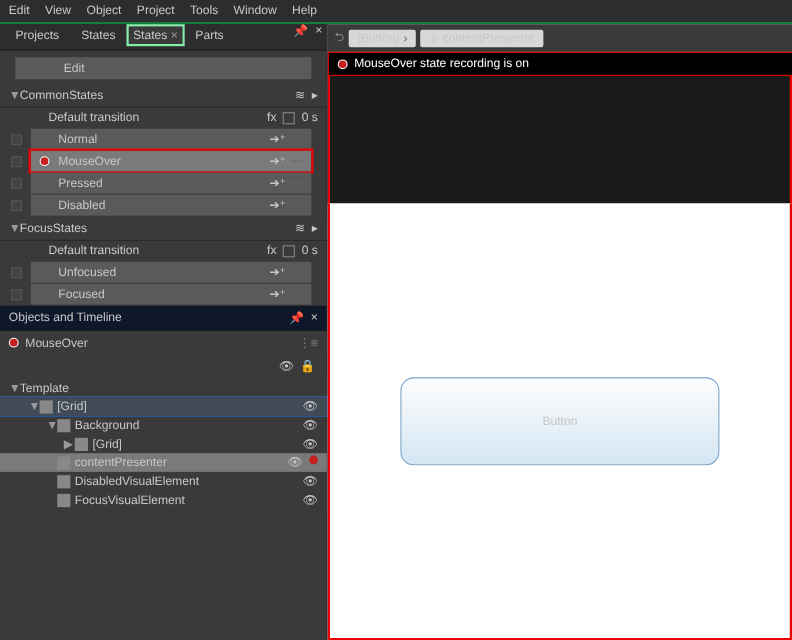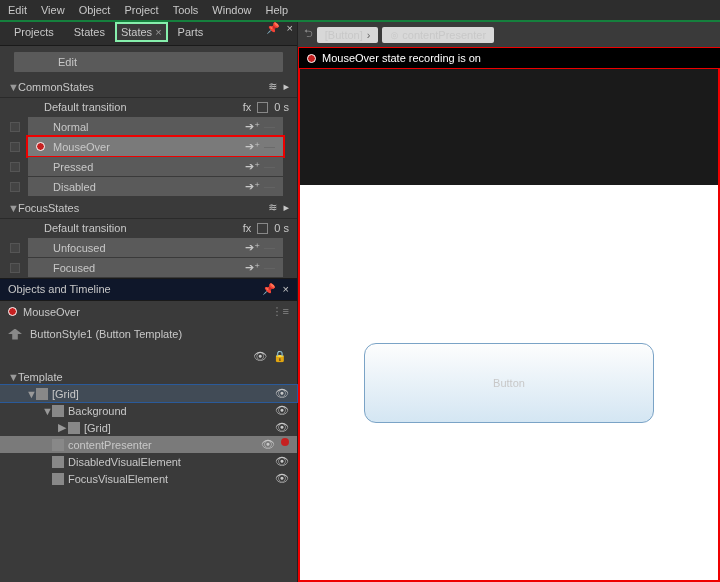--- a/index.html
+++ b/index.html
@@ -179,24 +179,20 @@
       <div class="icons">
         <span>📌</span>
         <span>×</span>
       </div>
     </div>
     <div class="recrow">
       <span class="dot"></span>
       <span>MouseOver</span>
       <span class="icons">⋮≡</span>
     </div>
-    <div class="tmplrow">
-      <span class="up"></span>
-      <span>ButtonStyle1 (Button Template)</span>
-    </div>
     <div class="eyelock">
       <span>👁</span>
       <span>🔒</span>
     </div>
     <div class="tree">
       <div class="row">
         <span class="tw">▼</span>
         <span>Template</span>
       </div>
       <div id="tree-body">

